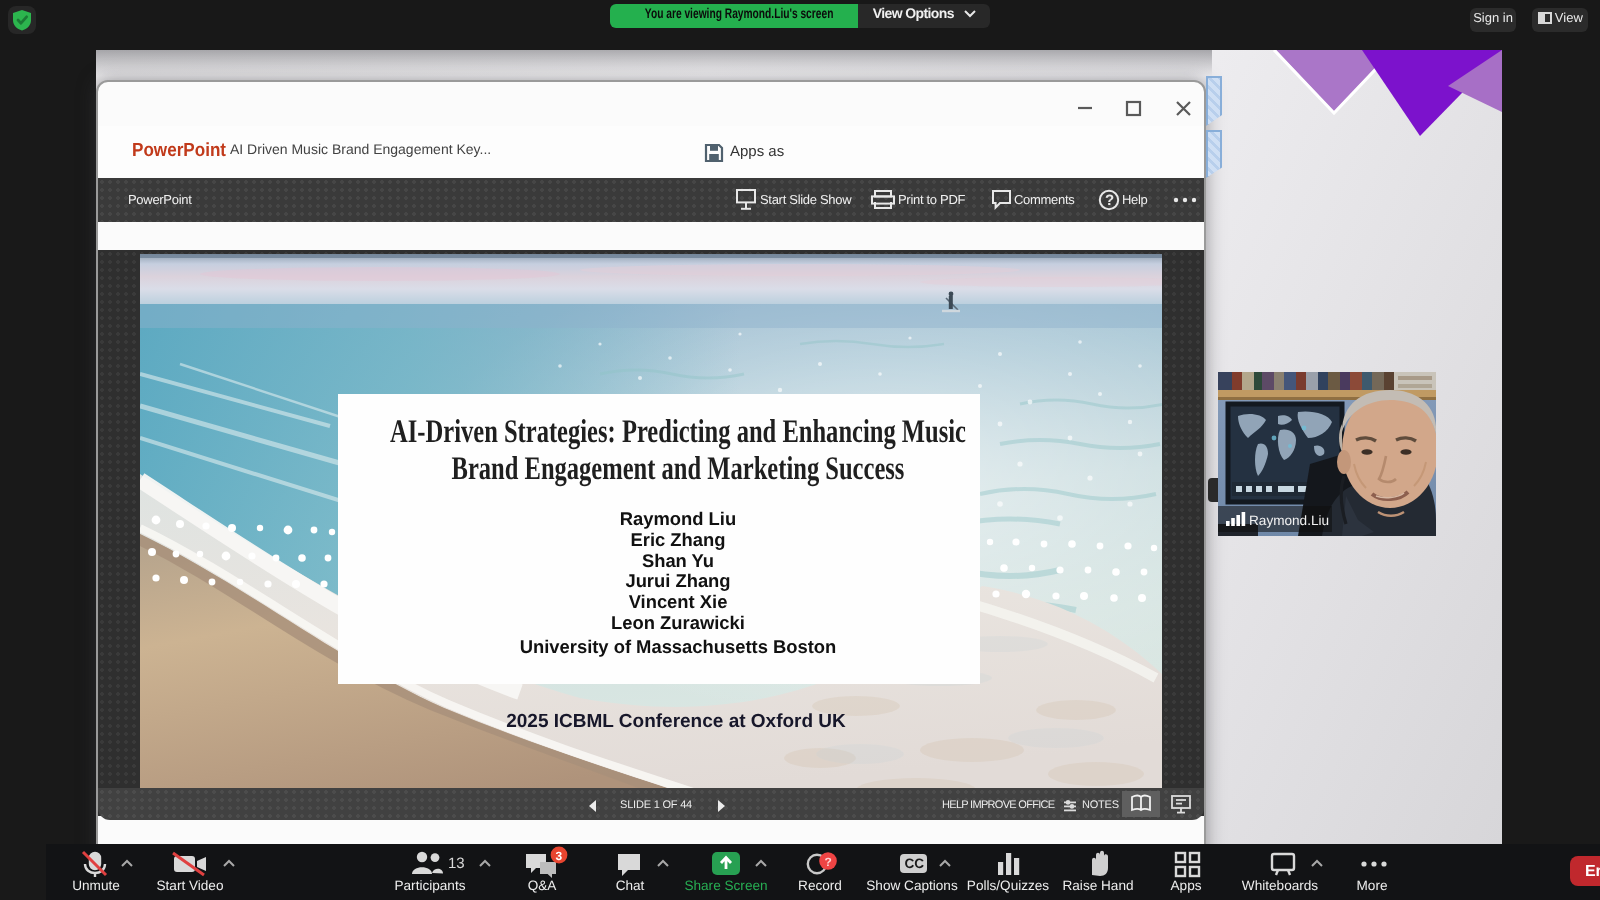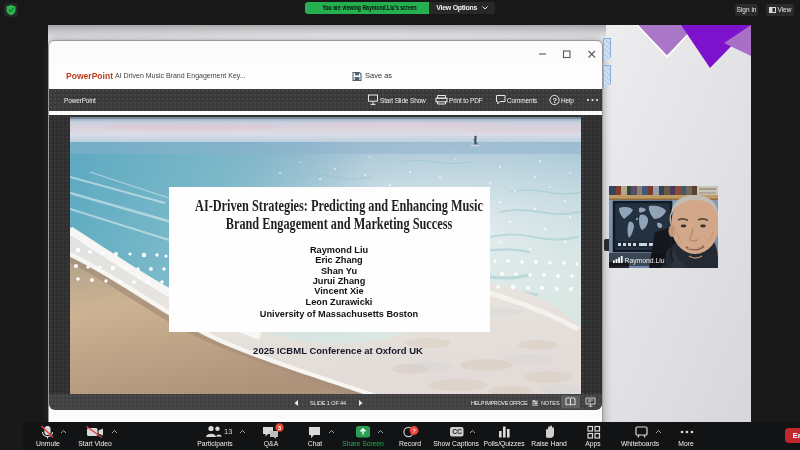--- a/index.html
+++ b/index.html
@@ -31,21 +31,21 @@
                 transform:scaleX(0.9); transform-origin:0 50%; white-space:nowrap; }
   #doctitle { position:absolute; left:66px; top:8.5px; font-size:7px; color:#424242; white-space:nowrap; }
   #openbtn { position:absolute; left:204px; top:5.5px; width:94px; height:16.5px; background:#1a68c3; border-radius:2.5px;
              color:#fff; font-size:8px; line-height:16.5px; }
   #openlbl { position:absolute; left:0; width:76px; text-align:center; transform:scaleX(0.85); transform-origin:50% 50%; white-space:nowrap; }
   #opendiv { position:absolute; left:76px; top:2px; width:1px; height:12.5px; background:rgba(255,255,255,0.45); }
   #saveas { position:absolute; left:316px; top:8px; font-size:7.5px; color:#333; }
   #darkbar { position:absolute; left:0; top:48px; width:100%; height:22px; background:#3a3a3a;
              background-image:radial-gradient(circle, rgba(255,255,255,0.06) 0.8px, transparent 0.9px); background-size:4px 4px; color:#f0f0f0;
              font-size:6.5px; letter-spacing:-0.15px; }
-  #slidearea { position:absolute; left:0; top:74px; width:100%; height:283px; background:#2f2f2f;
+  #slidearea { position:absolute; left:0; top:84px; width:100%; height:283px; background:#2f2f2f;
              background-image:radial-gradient(circle, rgba(255,255,255,0.05) 0.8px, transparent 0.9px); background-size:4px 4px; }
   #statusbar { position:absolute; left:0; top:353px; width:100%; height:16px; background:#414141;
                background-image:radial-gradient(circle, rgba(255,255,255,0.06) 0.8px, transparent 0.9px); background-size:4px 4px; border-radius:0 0 6px 6px;
                color:#ececec; font-size:5.5px; letter-spacing:-0.1px; }
 
   
   .flap { position:absolute; width:8px; background:repeating-linear-gradient(45deg,#cfdff4 0,#cfdff4 2px,#b8cfec 2px,#b8cfec 3.5px);
           border:1px solid #88aed9; clip-path:polygon(0 0, 100% 0, 100% 78%, 0 100%); }
 
   
@@ -85,21 +85,21 @@
       </svg>
     </div>
     <div id="toolrow">
       <div id="ppt-orange">PowerPoint</div>
       <div id="doctitle">AI Driven Music Brand Engagement Key...</div>
       <svg width="10" height="11" viewBox="0 0 10 11" style="position:absolute;left:303px;top:8px;">
         <path d="M1 1.5 L7.5 1.5 L9 3 L9 9.5 L1 9.5 Z" fill="none" stroke="#50616e" stroke-width="1.1"></path>
         <rect x="3" y="1.8" width="4" height="2.6" fill="#50616e"></rect>
         <rect x="2.6" y="6" width="4.8" height="3.4" fill="#50616e"></rect>
       </svg>
-      <div id="saveas">Save as</div>
+      <div id="saveas">Apps as</div>
     </div>
     <div id="darkbar">
       <span style="position:absolute;left:15px;top:7.5px;">PowerPoint</span>
       <svg width="555" height="22" viewBox="0 0 555 22" style="position:absolute;left:0;top:0;">
         <g stroke="#e8e8e8" stroke-width="1" fill="none">
           <rect x="319.5" y="6" width="9" height="6.2"></rect>
           <line x1="324" y1="12.2" x2="324" y2="15"></line>
           <line x1="321.5" y1="15.4" x2="326.5" y2="15.4"></line>
           <path d="M388.5 9 L388.5 6.5 L396.5 6.5 L396.5 9 M388 9.2 L397 9.2 M388.5 12 L388.5 15 L396.5 15 L396.5 12"></path>
           <rect x="387" y="9.2" width="11" height="3.6"></rect>

